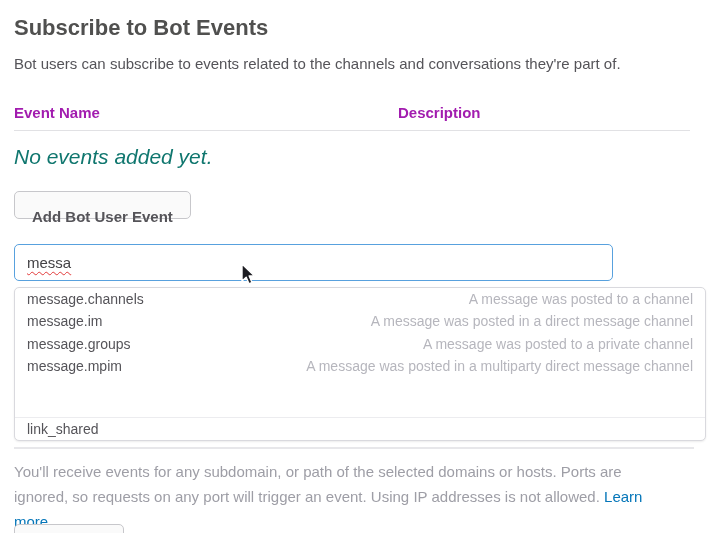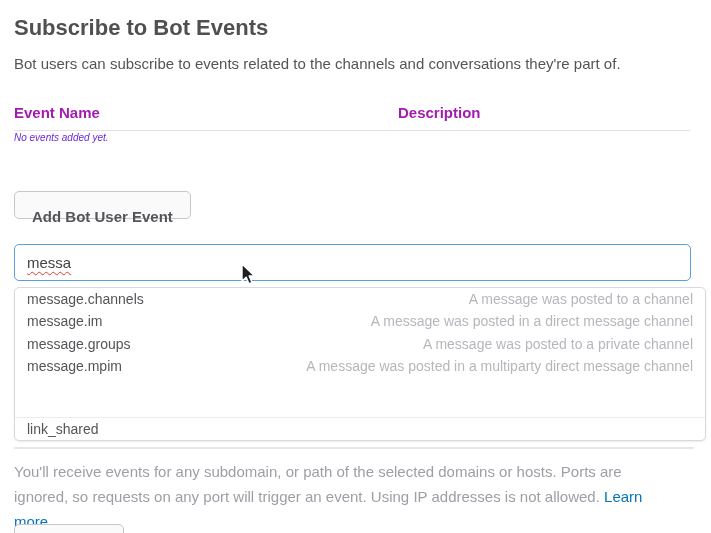--- a/index.html
+++ b/index.html
@@ -29,39 +29,39 @@
   }
   .col-header.name { left: 14px; }
   .col-header.desc { left: 398px; }
 
   .divider-header {
     left: 14px; top: 130px; width: 676px; height: 1px;
     background: #e1e1e4;
   }
 
   .empty-text {
-    left: 14px; top: 132px;
-    font-size: 10px; font-style: italic; color: #6d28d9;
+    left: 14px; top: 145px;
+    font-size: 21px; font-style: italic; color: #0f766e;
   }
 
   .add-btn {
     left: 14px; top: 191px;
     height: 28px; padding: 8px 17px;
     background: #fafafa;
     border: 1px solid #c7c7cb;
     border-radius: 5px;
     font-family: "Liberation Sans", sans-serif;
     font-size: 15px; font-weight: bold; color: #555459;
     line-height: 34px;
     cursor: pointer;
   }
 
   .search-input {
     left: 14px; top: 244px;
-    width: 677px; height: 37px;
+    width: 599px; height: 37px;
     background: #fff;
     border: 1px solid #58a1de;
     border-radius: 5px;
     display: flex; align-items: center;
     padding: 0 12px;
     font-size: 15px; color: #434245;
   }
   .search-input .typed {
     text-decoration: underline wavy #e23a3a;
     text-decoration-thickness: 1px;

